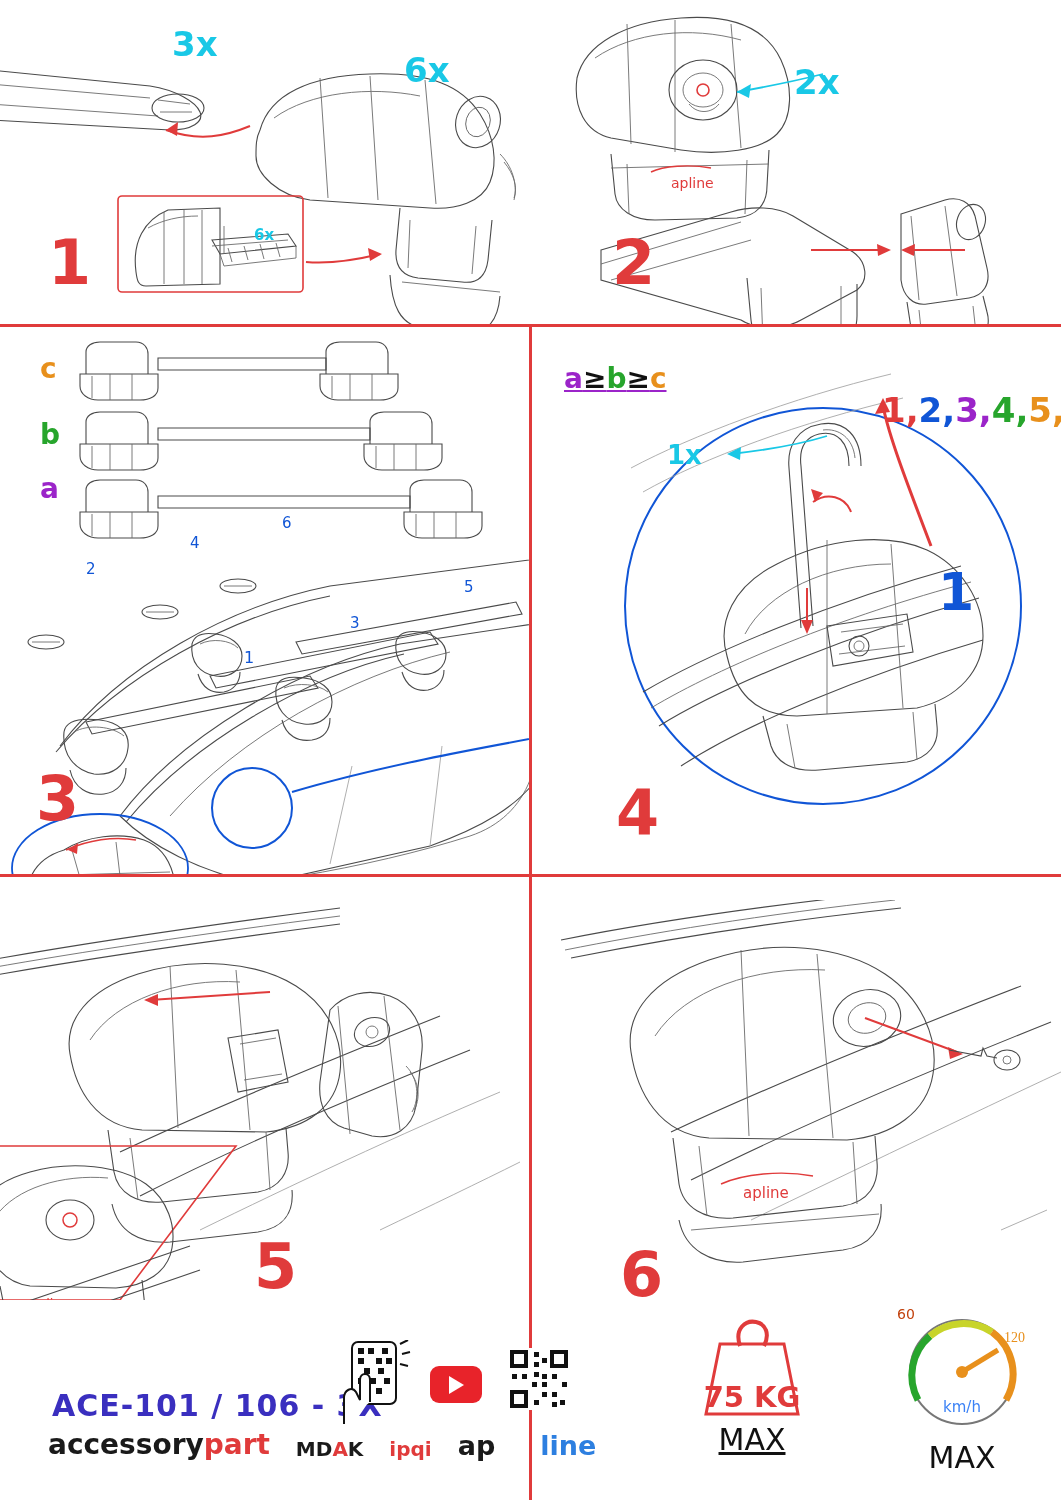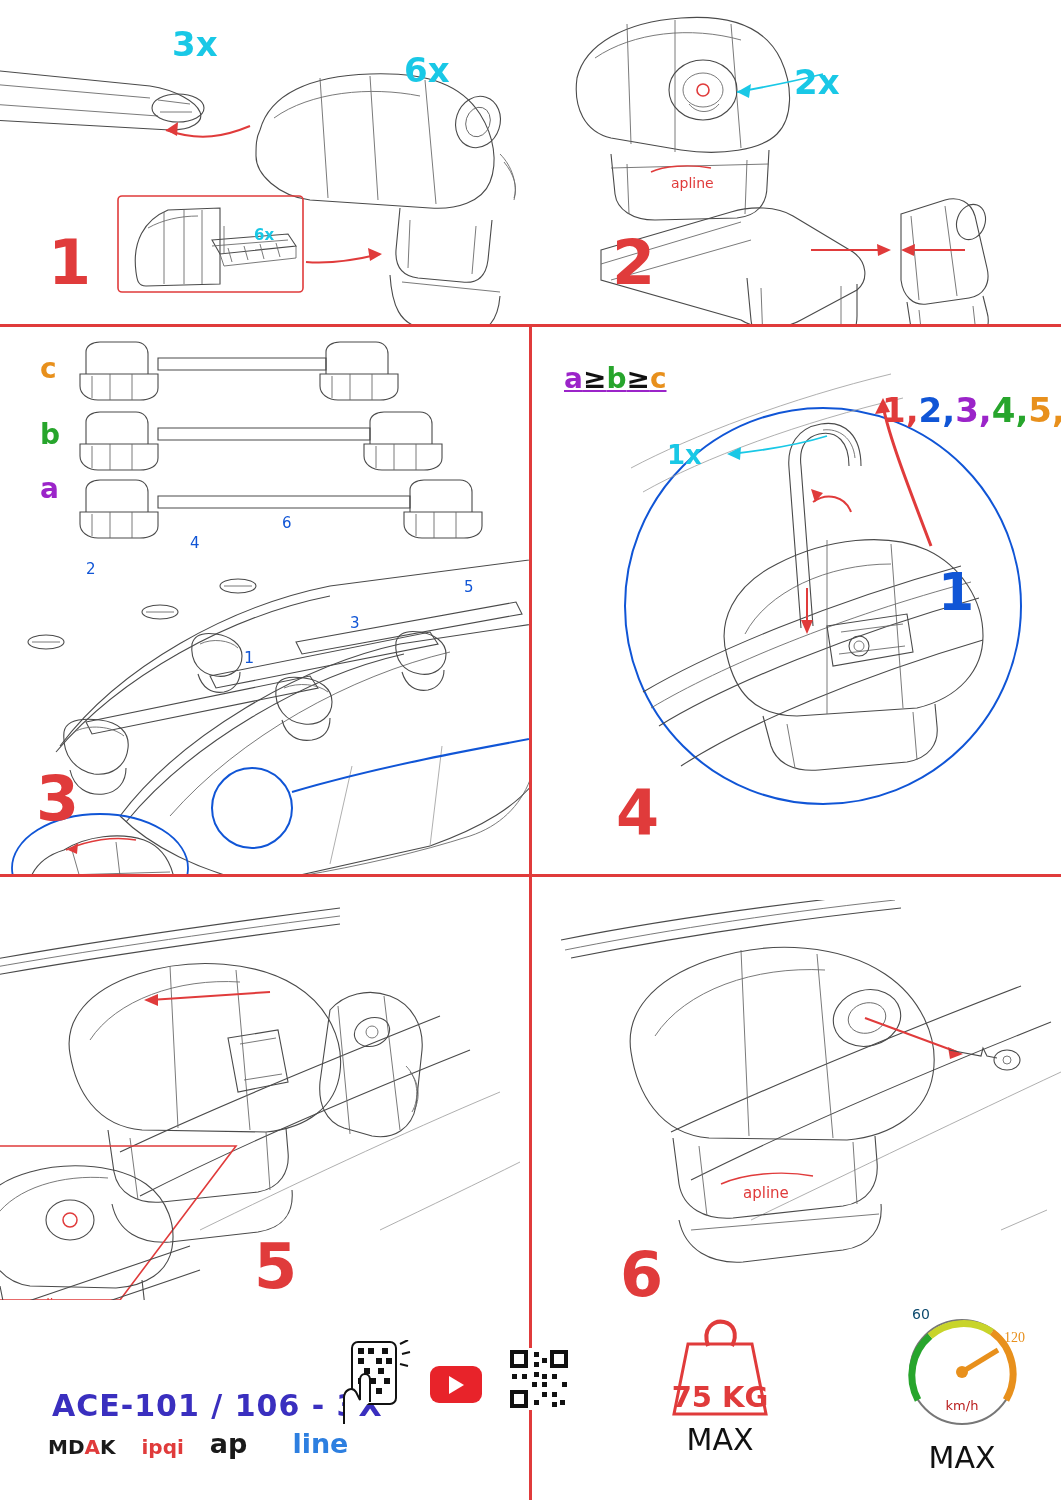--- a/index.html
+++ b/index.html
@@ -71,32 +71,32 @@
   .brand-row{position:absolute;left:48px;top:1428px;display:flex;align-items:flex-end;gap:26px;}
   .brand-accessory{font-family:"DejaVu Sans",sans-serif;font-size:28px;font-weight:700;}
   .brand-accessory .p1{color:#1a1a1a;}
   .brand-accessory .p2{color:#e03b3b;}
   .brand-mdak{font-family:"DejaVu Sans",sans-serif;font-size:20px;font-weight:700;color:#1a1a1a;}
   .brand-mdak .red{color:#e03b3b;}
   .brand-ipqi{font-family:"DejaVu Sans",sans-serif;font-size:20px;font-weight:600;color:#e03b3b;}
   .brand-apline{font-family:"DejaVu Sans",sans-serif;font-size:27px;font-weight:700;color:#1a1a1a;}
   .brand-apline .blue{color:#2d7fe0;padding-left:45px;}
 
-  .weight-block{position:absolute;left:640px;top:1318px;width:160px;text-align:center;}
+  .weight-block{position:absolute;left:672px;top:1318px;width:160px;text-align:center;text-decoration:underline;}
   .speed-block{position:absolute;left:872px;top:1300px;width:180px;text-align:center;}
   .maxlabel{font-family:"DejaVu Sans",sans-serif;font-size:30px;color:#111;margin-top:4px;}
   .kgtext{
     position:absolute;left:0;top:62px;width:160px;text-align:center;
     font-family:"DejaVu Sans",sans-serif;font-size:29px;color:#e03b3b;font-weight:700;
   }
   .kmh{
     position:absolute;left:0;top:98px;width:180px;text-align:center;
-    font-family:"DejaVu Sans",sans-serif;font-size:13px;color:#b91c1c;
-  }
-  .gauge-60{position:absolute;left:40px;top:6px;font-size:14px;color:#0c4a6e;font-family:"DejaVu Sans",sans-serif;}
+    font-family:"DejaVu Sans",sans-serif;font-size:15px;color:#3b82f6;
+  }
+  .gauge-60{position:absolute;left:25px;top:6px;font-size:14px;color:#c2410c;font-family:"DejaVu Sans",sans-serif;}
   .gauge-120{position:absolute;left:132px;top:30px;font-size:14px;color:#e8901c;font-family:Liberation Serif, serif;}
   .yt{
     position:absolute;width:52px;height:37px;background:#e8232a;border-radius:9px;
   }
   .yt::after{
     content:"";position:absolute;left:19px;top:10px;
     border-left:15px solid #fff;border-top:9px solid transparent;border-bottom:9px solid transparent;
   }
 </style>
 </head>
@@ -448,20 +448,23 @@
       <ellipse class="ln" cx="58" cy="18" rx="13" ry="10"></ellipse>
       <circle class="ln2" cx="58" cy="18" r="4"></circle>
     </g>
   </svg>
 
   <span class="step-num" style="left:620px;top:1244px;">6</span>
 
   <div class="footer-code">ACE-101 / 106 - 3X</div>
 
   <div class="brand-row">
+    <div class="brand-accessory">
+      <span class="p1">accessory</span><span class="p2">part</span>
+    </div>
     <div class="brand-mdak">
       <span>MD</span><span class="red">A</span><span>K</span>
     </div>
     <div class="brand-ipqi">ipqi</div>
     <div class="brand-apline">
       <span>ap</span><span class="blue">line</span>
     </div>
   </div>
 
   <svg width="74" height="86" style="position:absolute;left:338px;top:1340px;">

